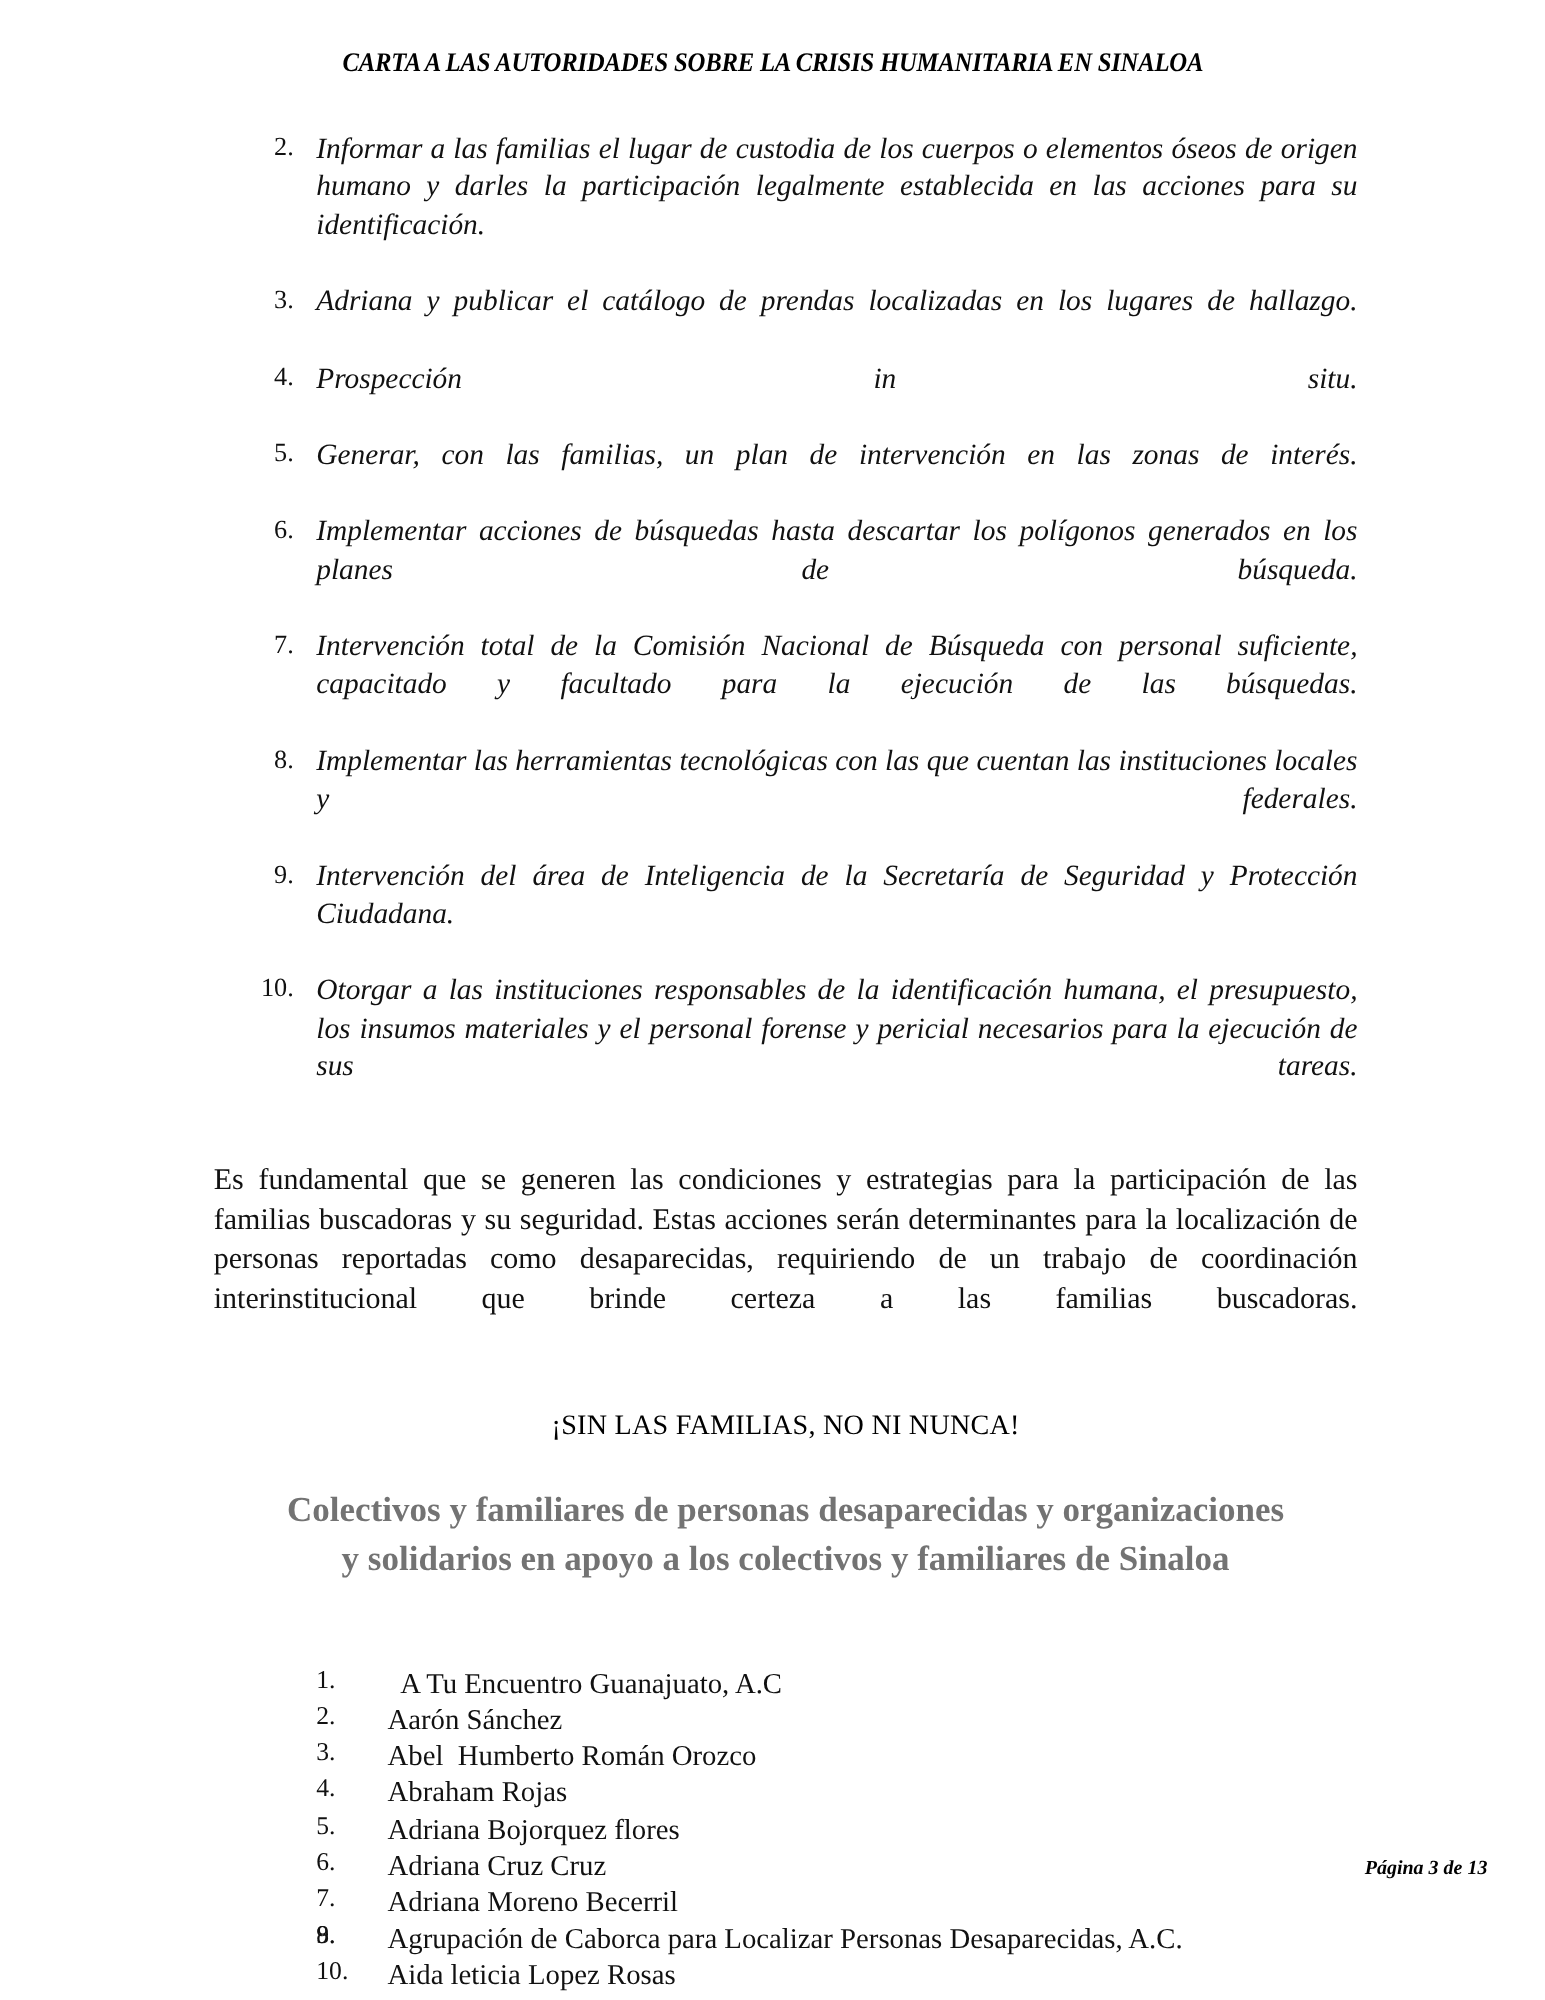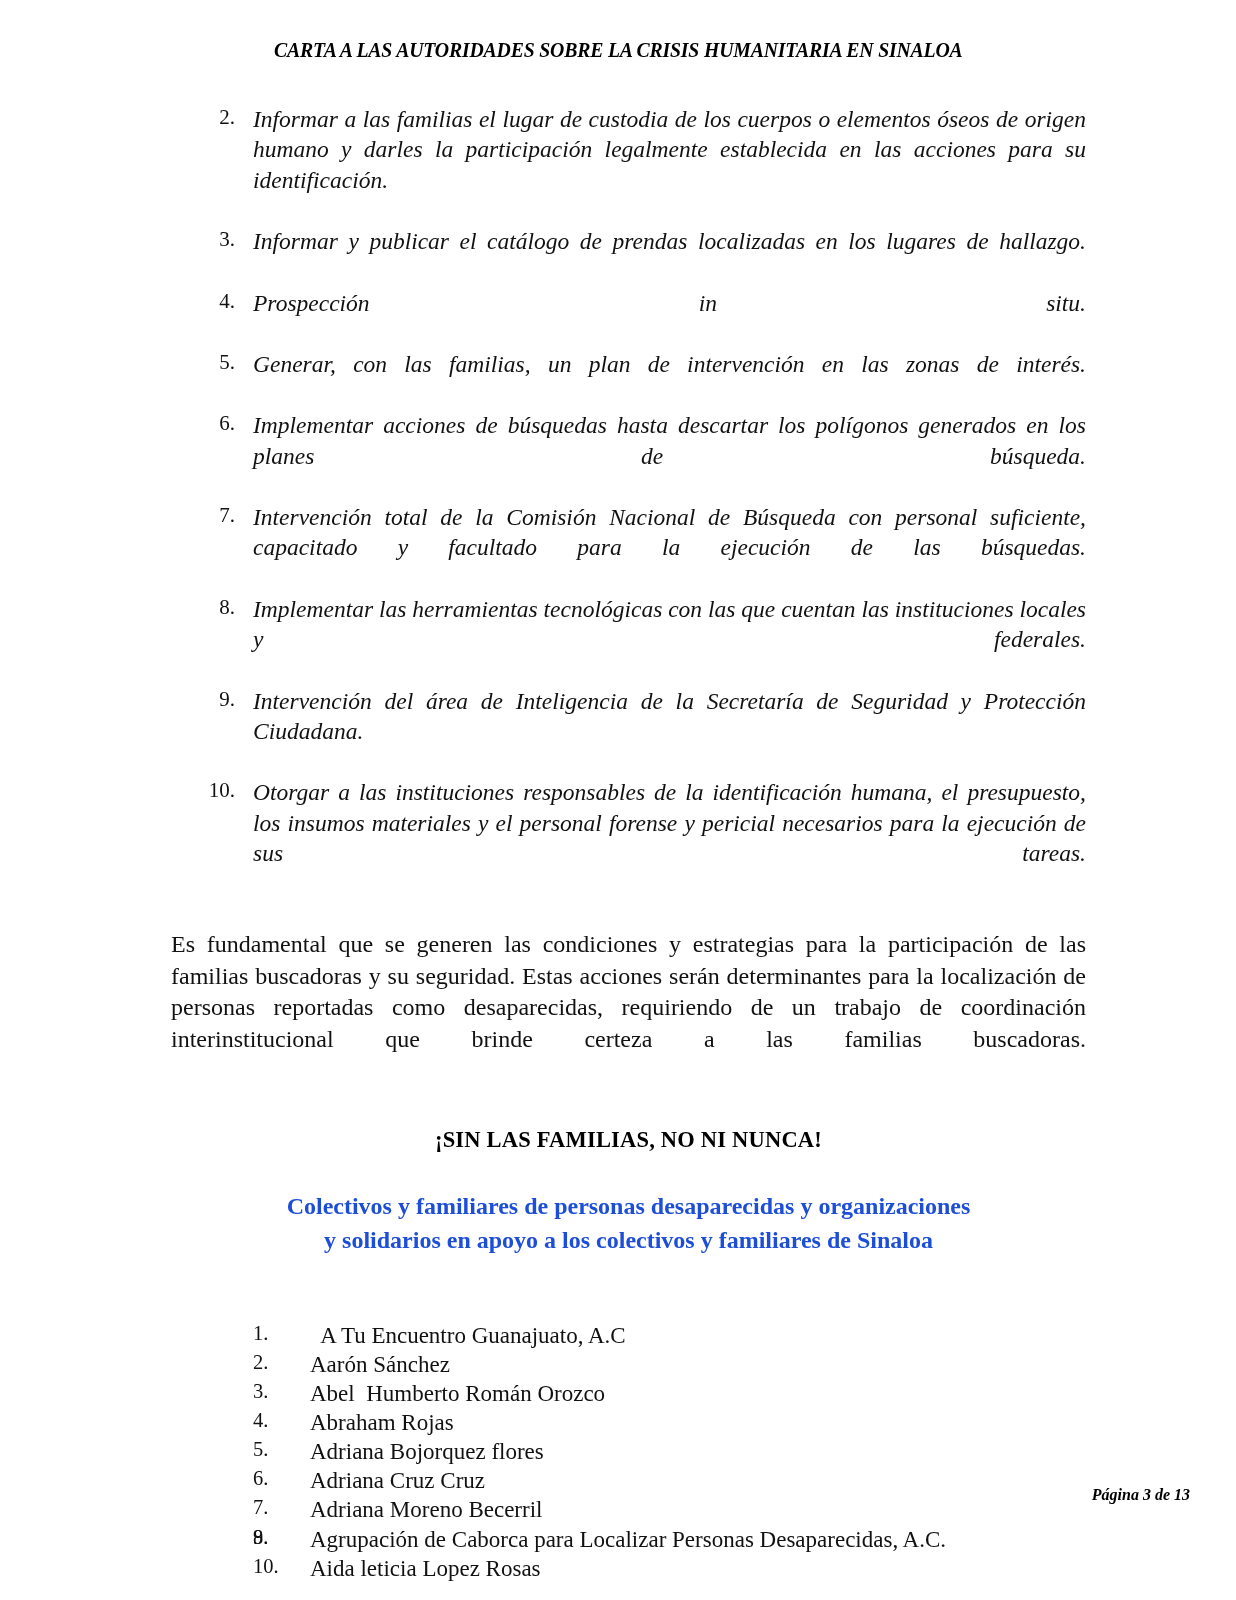--- a/index.html
+++ b/index.html
@@ -94,32 +94,32 @@
   .para::after {
     content: "";
     display: inline-block;
     width: 100%;
   }
 
   
   .slogan {
     margin: 40px 0 0 0;
     text-align: center;
-    font-weight: bold;
+    font-weight: normal;
     font-size: 22.5px;
     letter-spacing: 0.2px;
     color: #000;
   }
   .sub-heading {
     margin: 36px 0 0 0;
     text-align: center;
     font-weight: bold;
-    font-size: 24px;
+    font-size: 28px;
     line-height: 1.42;
-    color: #1d4ed8;
+    color: #737373;
   }
   .sub-heading .line {
     display: block;
   }
 
   
   ol.signers {
     list-style: none;
     margin: 64px 0 0 0;
     padding: 0 0 0 82px;
@@ -171,21 +171,21 @@
 
   <div class="content">
 
     <ol class="demands">
         <li>
           <span class="num">2.</span>
           <span class="txt">Informar a las familias el lugar de custodia de los cuerpos o elementos óseos de origen humano y darles la participación legalmente establecida en las acciones para su identificación.</span>
         </li>
         <li>
           <span class="num">3.</span>
-          <span class="txt">Informar y publicar el catálogo de prendas localizadas en los lugares de hallazgo.</span>
+          <span class="txt">Adriana y publicar el catálogo de prendas localizadas en los lugares de hallazgo.</span>
         </li>
         <li>
           <span class="num">4.</span>
           <span class="txt">Prospección in situ.</span>
         </li>
         <li>
           <span class="num">5.</span>
           <span class="txt">Generar, con las familias, un plan de intervención en las zonas de interés.</span>
         </li>
         <li>

